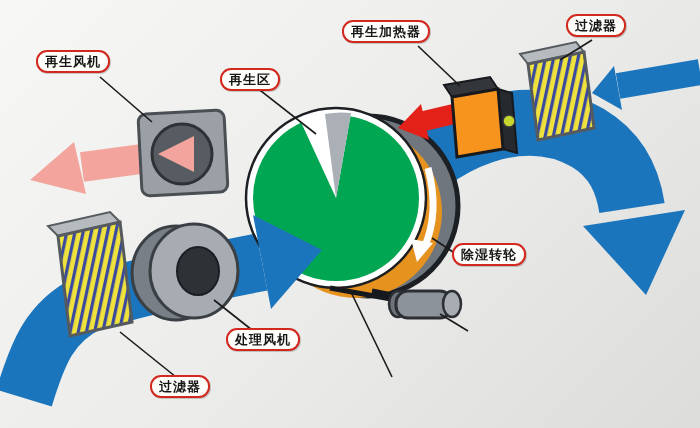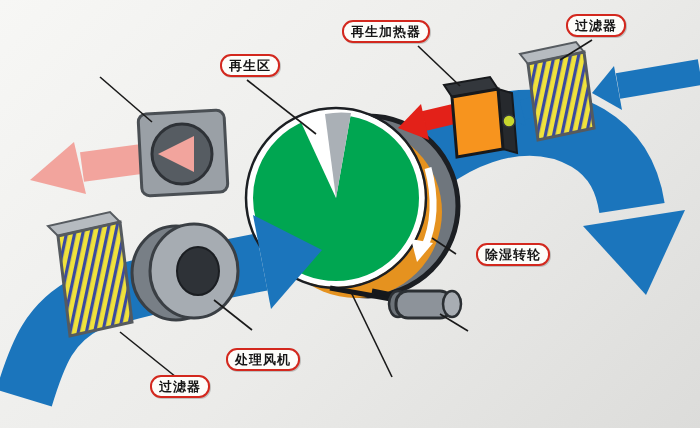--- a/index.html
+++ b/index.html
@@ -111,20 +111,21 @@
       <line x1="418" y1="46" x2="460" y2="86"></line>
       <line x1="592" y1="40" x2="560" y2="60"></line>
       <line x1="456" y1="254" x2="432" y2="238"></line>
       <line x1="468" y1="331" x2="440" y2="314"></line>
       <line x1="252" y1="330" x2="214" y2="300"></line>
       <line x1="176" y1="377" x2="120" y2="332"></line>
       <line x1="392" y1="377" x2="350" y2="290"></line>
     </g>
   </svg>
 
-  <div class="label" style="left:220px;top:54px">再生区</div>
+  <div class="label" style="left:36px;top:50px">再生风机</div>
+  <div class="label" style="left:220px;top:68px">再生区</div>
   <div class="label" style="left:342px;top:20px">再生加热器</div>
   <div class="label" style="left:566px;top:14px">过滤器</div>
-  <div class="label" style="left:476px;top:243px">除湿转轮</div>
-  <div class="label" style="left:226px;top:348px">处理风机</div>
+  <div class="label" style="left:452px;top:243px">除湿转轮</div>
+  <div class="label" style="left:226px;top:328px">处理风机</div>
   <div class="label" style="left:150px;top:375px">过滤器</div>
 
 </div>
 
 </body></html>

